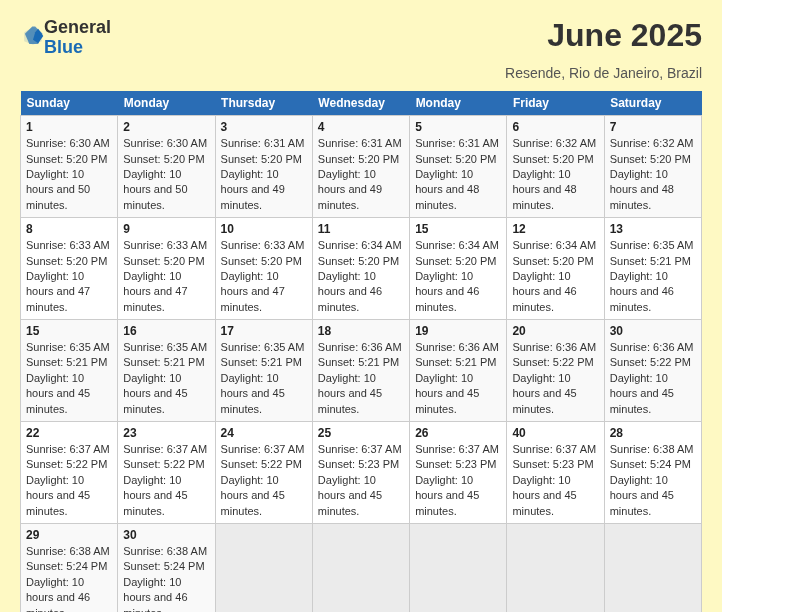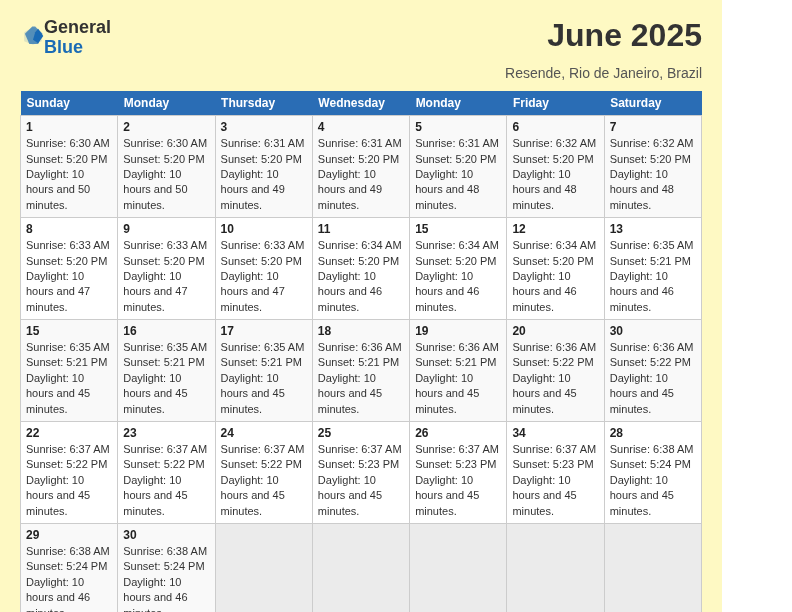--- a/index.html
+++ b/index.html
@@ -185,21 +185,21 @@
           <td><span class="day-num">22</span>
 <span class="day-detail">Sunrise: 6:37 AM<br>Sunset: 5:22 PM<br>Daylight: 10 hours and 45 minutes.</span></td>
           <td><span class="day-num">23</span>
 <span class="day-detail">Sunrise: 6:37 AM<br>Sunset: 5:22 PM<br>Daylight: 10 hours and 45 minutes.</span></td>
           <td><span class="day-num">24</span>
 <span class="day-detail">Sunrise: 6:37 AM<br>Sunset: 5:22 PM<br>Daylight: 10 hours and 45 minutes.</span></td>
           <td><span class="day-num">25</span>
 <span class="day-detail">Sunrise: 6:37 AM<br>Sunset: 5:23 PM<br>Daylight: 10 hours and 45 minutes.</span></td>
           <td><span class="day-num">26</span>
 <span class="day-detail">Sunrise: 6:37 AM<br>Sunset: 5:23 PM<br>Daylight: 10 hours and 45 minutes.</span></td>
-          <td><span class="day-num">34</span>
+          <td><span class="day-num">40</span>
 <span class="day-detail">Sunrise: 6:37 AM<br>Sunset: 5:23 PM<br>Daylight: 10 hours and 45 minutes.</span></td>
           <td><span class="day-num">28</span>
 <span class="day-detail">Sunrise: 6:38 AM<br>Sunset: 5:24 PM<br>Daylight: 10 hours and 45 minutes.</span></td>
         </tr>
         <tr>
           <td><span class="day-num">29</span>
 <span class="day-detail">Sunrise: 6:38 AM<br>Sunset: 5:24 PM<br>Daylight: 10 hours and 46 minutes.</span></td>
           <td><span class="day-num">30</span>
 <span class="day-detail">Sunrise: 6:38 AM<br>Sunset: 5:24 PM<br>Daylight: 10 hours and 46 minutes.</span></td>
           <td class="empty"></td>

